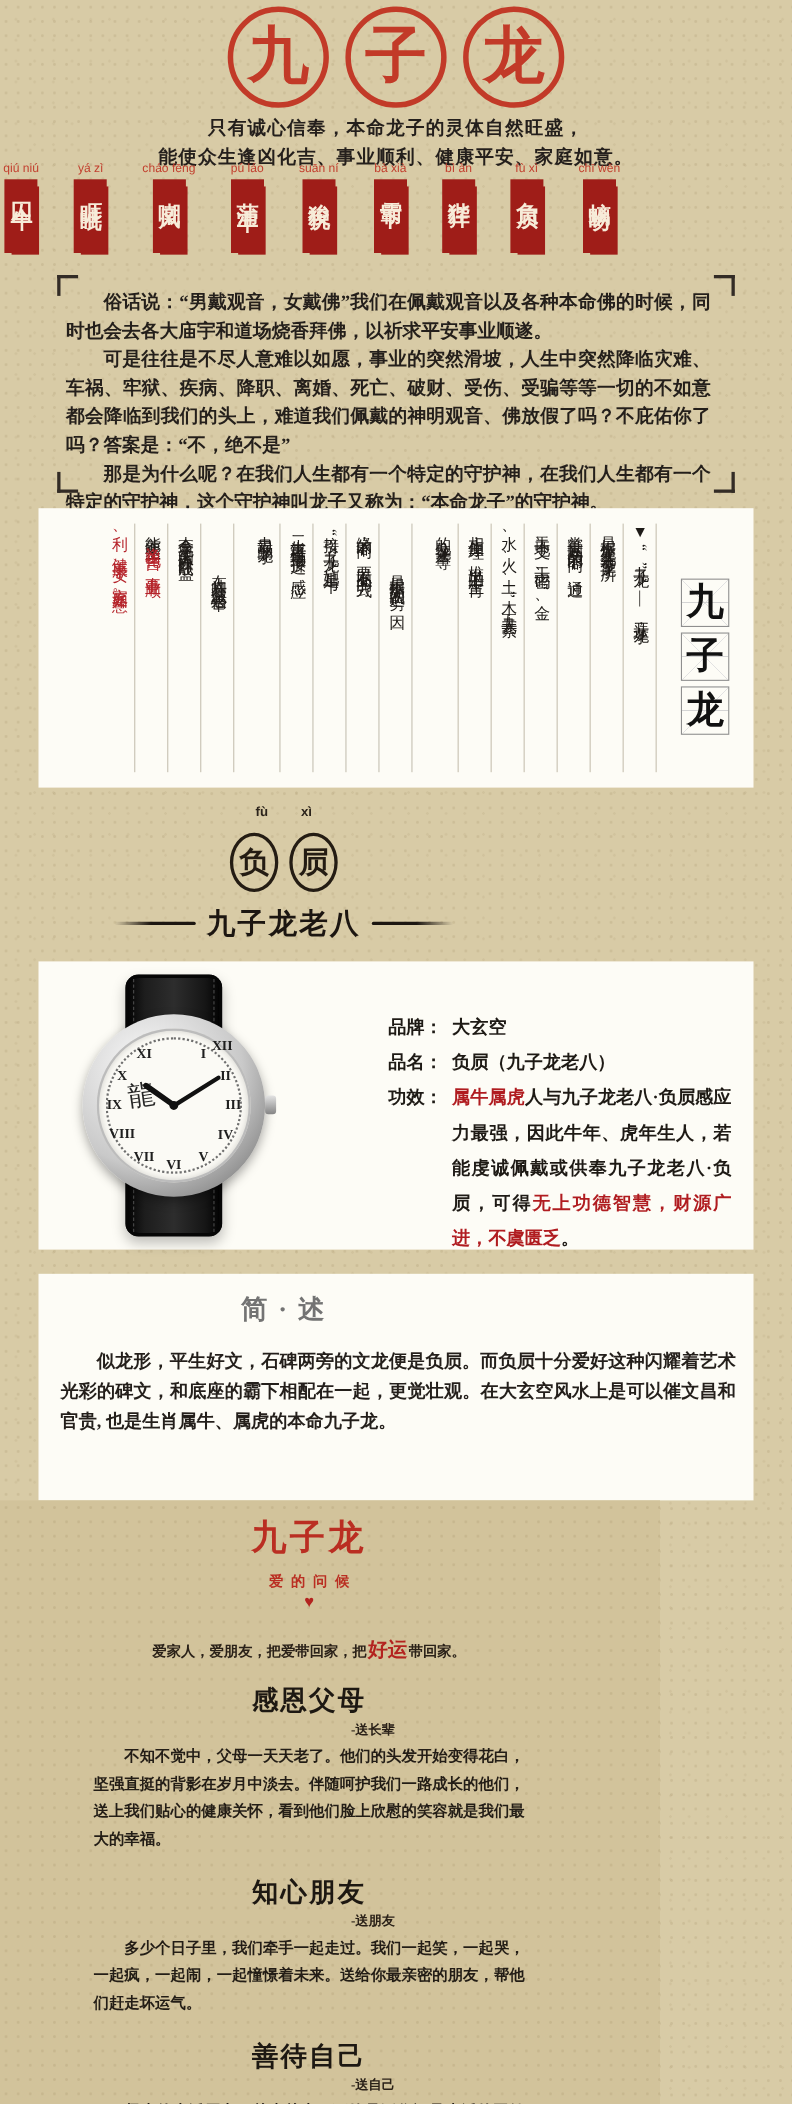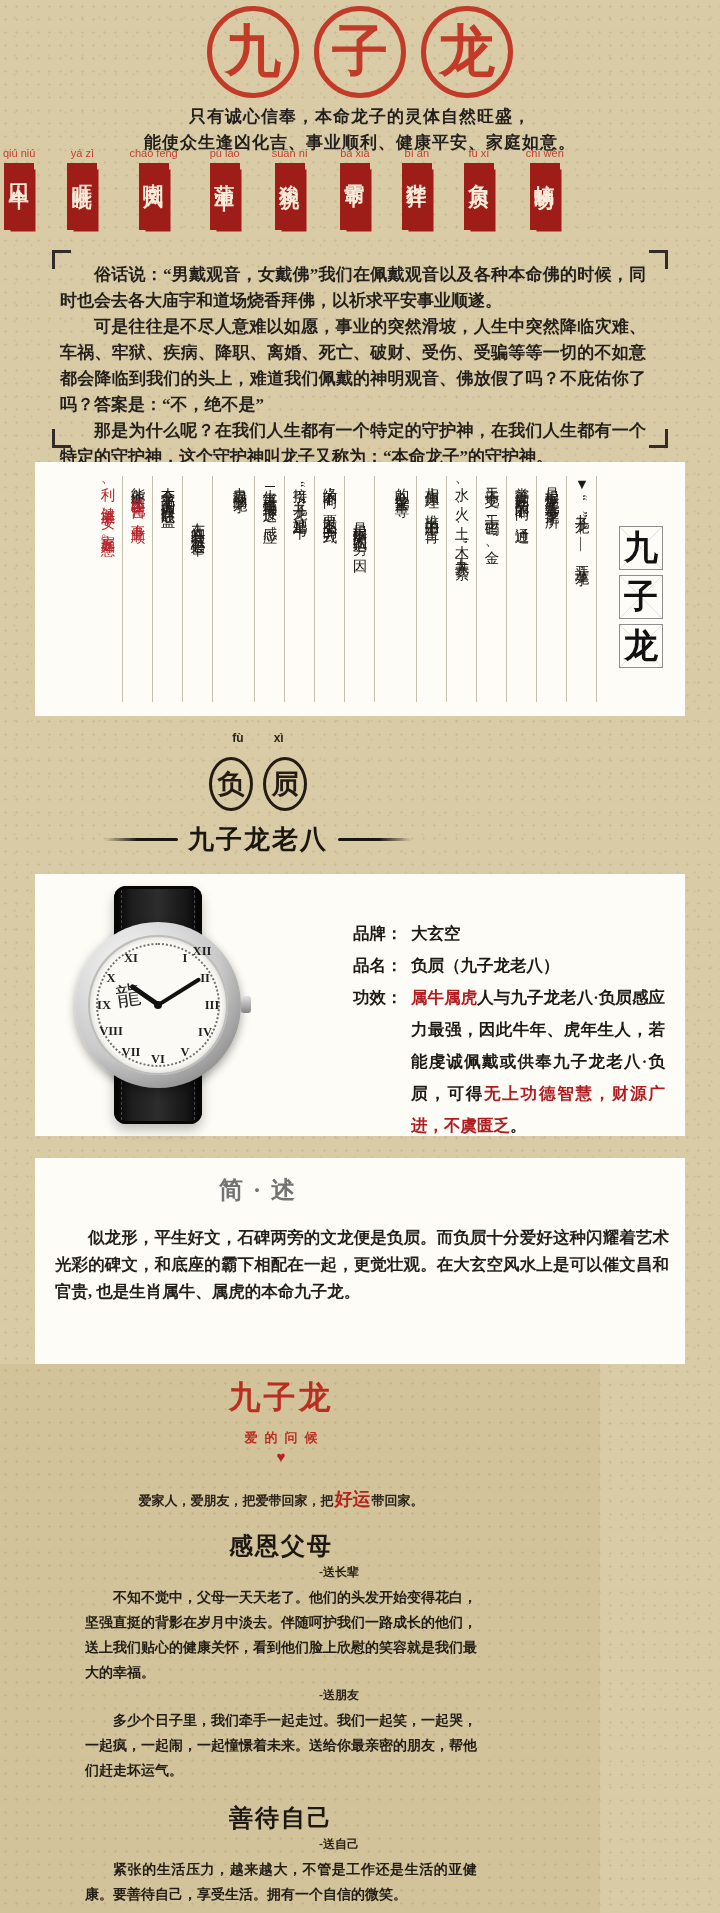--- a/index.html
+++ b/index.html
@@ -293,20 +293,21 @@
       <div class="bsub">爱的问候</div>
       <div class="bheart">♥</div>
       <div class="bline"><span>爱家人，爱朋友，把爱带回家，把</span><span class="lucky">好运</span><span>带回家。</span></div>
 
       <div class="bless">
         <h3>感恩父母</h3>
         <div class="tag">-送长辈</div>
         <p>不知不觉中，父母一天天老了。他们的头发开始变得花白，坚强直挺的背影在岁月中淡去。伴随呵护我们一路成长的他们，送上我们贴心的健康关怀，看到他们脸上欣慰的笑容就是我们最大的幸福。</p>
       </div>
       <div class="bless">
+        <h3>知心朋友</h3>
         <div class="tag">-送朋友</div>
         <p>多少个日子里，我们牵手一起走过。我们一起笑，一起哭，一起疯，一起闹，一起憧憬着未来。送给你最亲密的朋友，帮他们赶走坏运气。</p>
       </div>
       <div class="bless">
         <h3>善待自己</h3>
         <div class="tag">-送自己</div>
         <p>紧张的生活压力，越来越大，不管是工作还是生活的亚健康。要善待自己，享受生活。拥有一个自信的微笑。</p>
       </div>
     </div>
   </div>

